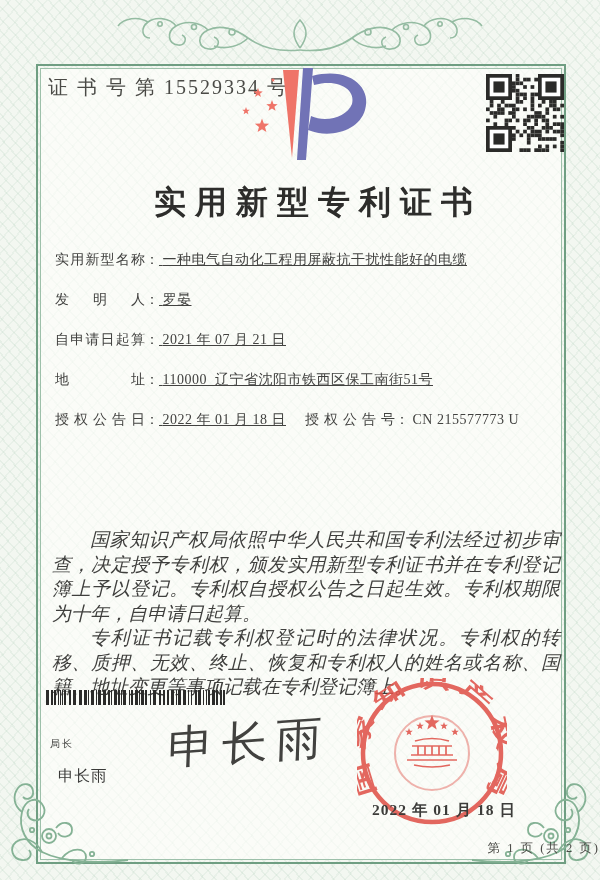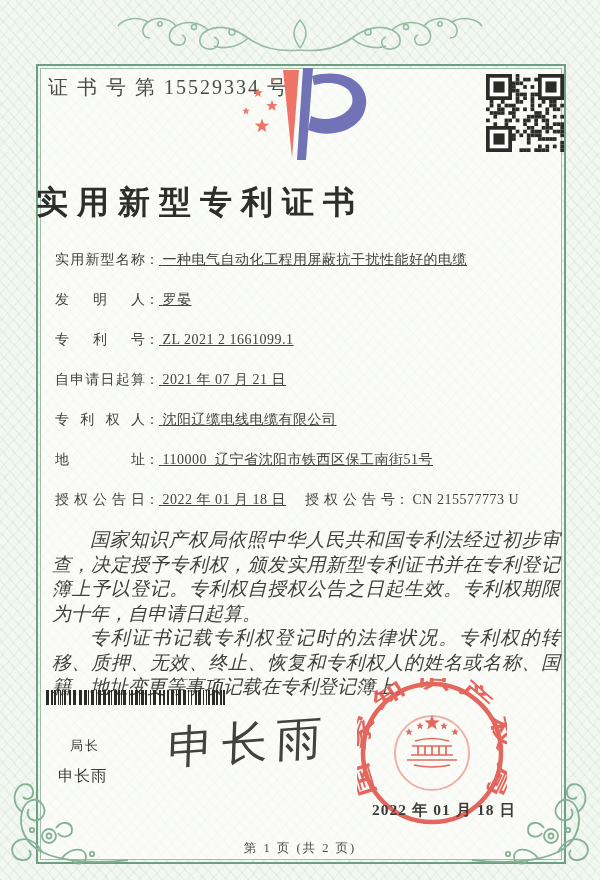--- a/index.html
+++ b/index.html
@@ -9,41 +9,41 @@
     background-color:#f3f7f1;
     background-image:
       repeating-linear-gradient(48deg, rgba(142,186,158,.13) 0 1.5px, transparent 1.5px 8px),
       repeating-linear-gradient(-48deg, rgba(142,186,158,.10) 0 1.5px, transparent 1.5px 9px);}
   .frame{position:absolute;left:36px;top:64px;width:526px;height:796px;
     border:2px solid #6f9e82;}
   .frame-inner{position:absolute;inset:2px;border:1px solid #9dc0aa;
     background:rgba(255,255,251,.62);}
   .abs{position:absolute;}
   .cert-number{left:48px;top:74px;font-size:20px;letter-spacing:2px;color:#4a4a46;}
-  .title{left:12px;right:0;top:181px;font-size:32px;font-weight:700;
+  .title{left:12px;right:0;top:181px;text-align:center;font-size:32px;font-weight:700;
     letter-spacing:9px;padding-left:24px;color:#2d2d2b;}
   .fields{left:55px;top:251px;right:34px;font-size:14px;color:#424240;text-decoration:underline;}
   .field-row{position:relative;margin-bottom:22px;white-space:nowrap;}
   .flabel{display:inline-block;width:90px;text-align:justify;text-align-last:justify;
     vertical-align:bottom;}
   .colon{display:inline-block;}
   .fvalue{letter-spacing:.5px;white-space:pre-wrap;}
   .cell2{position:absolute;left:250px;top:0;}
   .paragraphs{left:52px;top:528px;width:508px;font-size:19px;line-height:24.5px;
     text-align:justify;color:#3f3f3d;font-style:italic;}
   .paragraphs p{margin:0;text-indent:2em;}
-  .signer-title{left:70px;top:737px;font-size:13px;letter-spacing:2px;color:#3a3a38;}
+  .signer-title{left:50px;top:737px;font-size:10px;letter-spacing:2px;color:#3a3a38;}
   .signer-name{left:58px;top:766px;font-size:15.5px;letter-spacing:1px;color:#3a3a38;}
   .signature{left:168px;top:718px;width:220px;font-size:46px;font-weight:400;
     letter-spacing:8px;color:#2e2e2c;transform:rotate(-4deg) skewX(-6deg);
     transform-origin:left center;opacity:.9;}
   .seal{left:357px;top:678px;opacity:.88;}
   .seal-date{left:372px;top:800px;font-size:15.5px;letter-spacing:1px;color:#3c3c3a;
     font-weight:600;}
-  .footer{left:0;right:0;top:840px;text-align:center;font-size:12.5px;
+  .footer{left:0;right:0;top:840px;text-align:right;font-size:12.5px;
     letter-spacing:2px;color:#4a4a46;}
   .ornament{pointer-events:none;}
 </style>
 </head>
 <body>
 
 <div class="page">
 
   <svg class="abs ornament" style="left:90px;top:4px;" width="420" height="54" viewBox="0 0 420 54">
     <defs>
@@ -244,30 +244,22 @@
   <div class="abs fields">
     <div class="field-row">
       <span class="flabel">实用新型名称</span><span class="colon">：</span>
       <span class="fvalue">一种电气自动化工程用屏蔽抗干扰性能好的电缆</span>
     </div>
     <div class="field-row">
       <span class="flabel">发明人</span><span class="colon">：</span>
       <span class="fvalue">罗晏</span>
     </div>
     <div class="field-row">
-      <span class="flabel">专利号</span><span class="colon">：</span>
-      <span class="fvalue">ZL 2021 2 1661099.1</span>
-    </div>
-    <div class="field-row">
       <span class="flabel">自申请日起算</span><span class="colon">：</span>
       <span class="fvalue">2021 年 07 月 21 日</span>
-    </div>
-    <div class="field-row">
-      <span class="flabel">专利权人</span><span class="colon">：</span>
-      <span class="fvalue">沈阳辽缆电线电缆有限公司</span>
     </div>
     <div class="field-row">
       <span class="flabel">地址</span><span class="colon">：</span>
       <span class="fvalue">110000  辽宁省沈阳市铁西区保工南街51号</span>
     </div>
     <div class="field-row">
       <span class="flabel">授权公告日</span><span class="colon">：</span>
       <span class="fvalue">2022 年 01 月 18 日</span>
       <span class="cell2">
         <span class="flabel">授权公告号</span><span class="colon">：</span>

